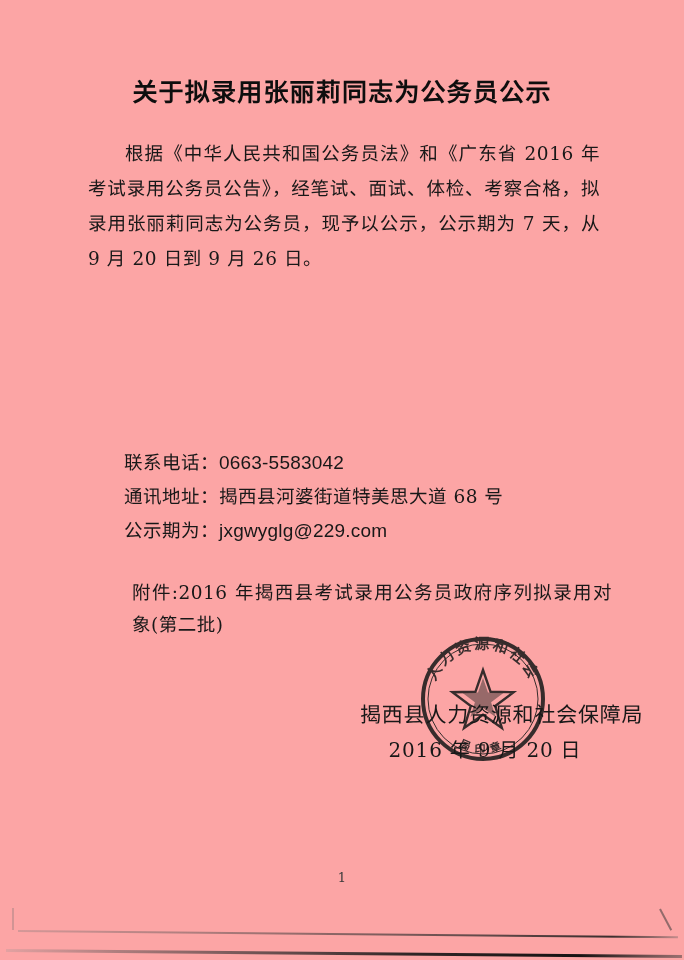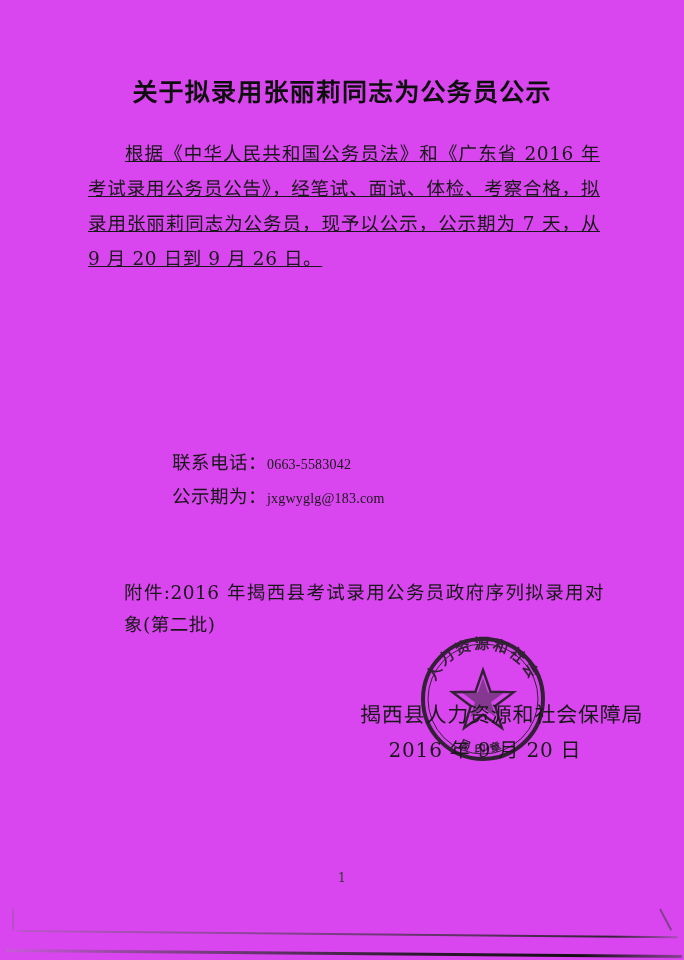--- a/index.html
+++ b/index.html
@@ -14,21 +14,21 @@
     position: relative;
     overflow: hidden;
     font-family: "DejaVu Serif", "Liberation Serif", serif;
     color: #1a1a1a;
     -webkit-font-smoothing: antialiased;
   }
 
   .page {
     position: absolute;
     inset: 0;
-    background: #d946ef;
+    background: #fca5a5;
   }
 
   
   .doc-title {
     position: absolute;
     top: 72px;
     left: 0;
     width: 684px;
     text-align: center;
     font-size: 25px;
@@ -50,56 +50,54 @@
     font-size: 18.5px;
     line-height: 35px;
     text-align: justify;
     text-justify: inter-ideograph;
     letter-spacing: 0.6px;
     margin: 0 0 9px 0;
     color: #181818;
   }
   .para.indent {
     text-indent: 2em;
-    text-decoration: underline;
   }
 
   
   .contact-list {
     position: absolute;
     left: 124px;
     top: 447px;
     width: 480px;
   }
   .contact-row {
     font-size: 18.5px;
     line-height: 32px;
     letter-spacing: 0.5px;
     white-space: nowrap;
     color: #181818;
   }
   .contact-label {
     font-family: Liberation Mono, monospace;
-    margin-left: 48px;
   }
   .contact-value {
-    font-family: Liberation Serif, serif;
-    font-size: 14px;
+    font-family: Liberation Sans, sans-serif;
+    font-size: 19px;
     letter-spacing: 0.2px;
   }
   .contact-value.cjk {
     font-family: "DejaVu Serif", "Liberation Serif", serif;
     font-size: 18.5px;
     letter-spacing: 0.5px;
   }
 
   
   .attachment {
     position: absolute;
-    left: 124px;
+    left: 132px;
     top: 577px;
     width: 480px;
     font-size: 18.5px;
     line-height: 32px;
     letter-spacing: 0.5px;
     text-align: justify;
     text-justify: inter-ideograph;
     color: #181818;
   }
 
@@ -211,24 +209,27 @@
   <div class="body-block">
     <p class="para indent">根据《中华人民共和国公务员法》和《广东省 2016 年考试录用公务员公告》，经笔试、面试、体检、考察合格，拟录用张丽莉同志为公务员，现予以公示，公示期为 7 天，从 9 月 20 日到 9 月 26 日。</p>
   </div>
 
   <div class="contact-list">
 
     <div class="contact-row">
       <span class="contact-label">联系电话：</span><span class="contact-value">0663-5583042</span>
     </div>
 
-
-
     <div class="contact-row">
-      <span class="contact-label">公示期为：</span><span class="contact-value">jxgwyglg@183.com</span>
+      <span class="contact-label">通讯地址：</span><span class="contact-value cjk">揭西县河婆街道特美思大道 68 号</span>
+    </div>
+
+
+    <div class="contact-row">
+      <span class="contact-label">公示期为：</span><span class="contact-value">jxgwyglg@229.com</span>
     </div>
 
   </div>
 
   <div class="attachment">附件:2016 年揭西县考试录用公务员政府序列拟录用对象(第二批)</div>
 
   <div class="seal">
     <svg width="130" height="130" viewBox="0 0 130 130" aria-hidden="true">
       <g fill="none" stroke="#1c1c1c">
         <circle cx="65" cy="65" r="60" stroke-width="4"></circle>

